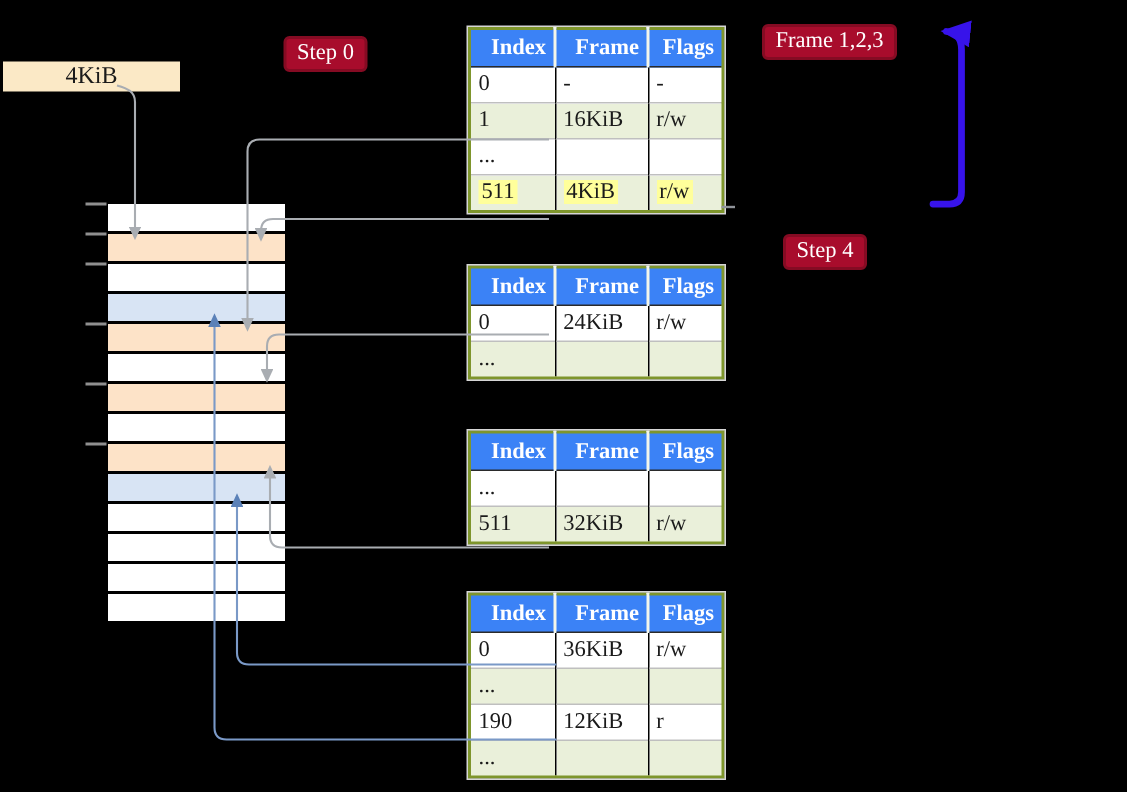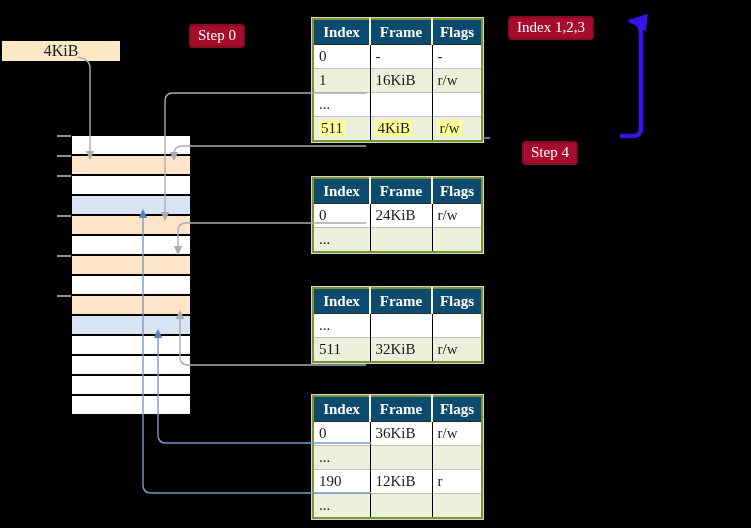--- a/index.html
+++ b/index.html
@@ -16,41 +16,41 @@
   
   .mcell{position:absolute;left:72px;width:118px;height:18px;}
   .white{background:#ffffff}
   .orange{background:#fde3c8}
   .blue{background:#d8e4f4}
   .tick{position:absolute;left:57px;width:14px;height:2px;background:#8f8f8f;}
   
   .ptable{position:absolute;left:312px;width:169px;border-collapse:collapse;table-layout:fixed;
           background:#fff;border:2px solid #7e952c;outline:1px solid #d6d6d6;
           font-size:15px;color:#1a1a1a;}
-  .ptable th{background:#0c4a6e;color:#fff;font-weight:bold;text-align:center;
+  .ptable th{background:#3b82f6;color:#fff;font-weight:bold;text-align:right;
              padding:2px 5px;height:20px;border-right:2px solid #f4f6ea;border-bottom:1px solid #2a2a2a;}
   .ptable th:last-child{border-right:none;}
   .ptable td{padding:1px 5px;height:21px;border-right:1px solid #000;border-top:1px solid #bfbfbf;
              white-space:nowrap;overflow:hidden;}
   .ptable td:last-child{border-right:none;}
   .ptable tbody tr:first-child td{border-top:none;}
   .ptable tr.alt td{background:#eaf0da;}
   .hl{background:#ffff9b;padding:0 2px;}
   svg.overlay{position:absolute;left:0;top:0;pointer-events:none;}
 </style>
 </head>
 <body>
 
 <div class="canvas" id="canvas">
 
   <div class="framebox">4KiB</div>
 
   <div class="steplabel lbl-red" style="left:189px;top:24px">Step 0</div>
-  <div class="steplabel lbl-red" style="left:508px;top:16px">Index 1,2,3</div>
-  <div class="steplabel lbl-red" style="left:522px;top:141px">Step 4</div>
+  <div class="steplabel lbl-red" style="left:508px;top:16px">Frame 1,2,3</div>
+  <div class="steplabel lbl-red" style="left:522px;top:156px">Step 4</div>
 
   <div class="tick" style="top:135px"></div>
   <div class="tick" style="top:155px"></div>
   <div class="tick" style="top:175px"></div>
   <div class="tick" style="top:215px"></div>
   <div class="tick" style="top:255px"></div>
   <div class="tick" style="top:295px"></div>
 
   <table class="ptable" style="top:18px">
     <colgroup>

